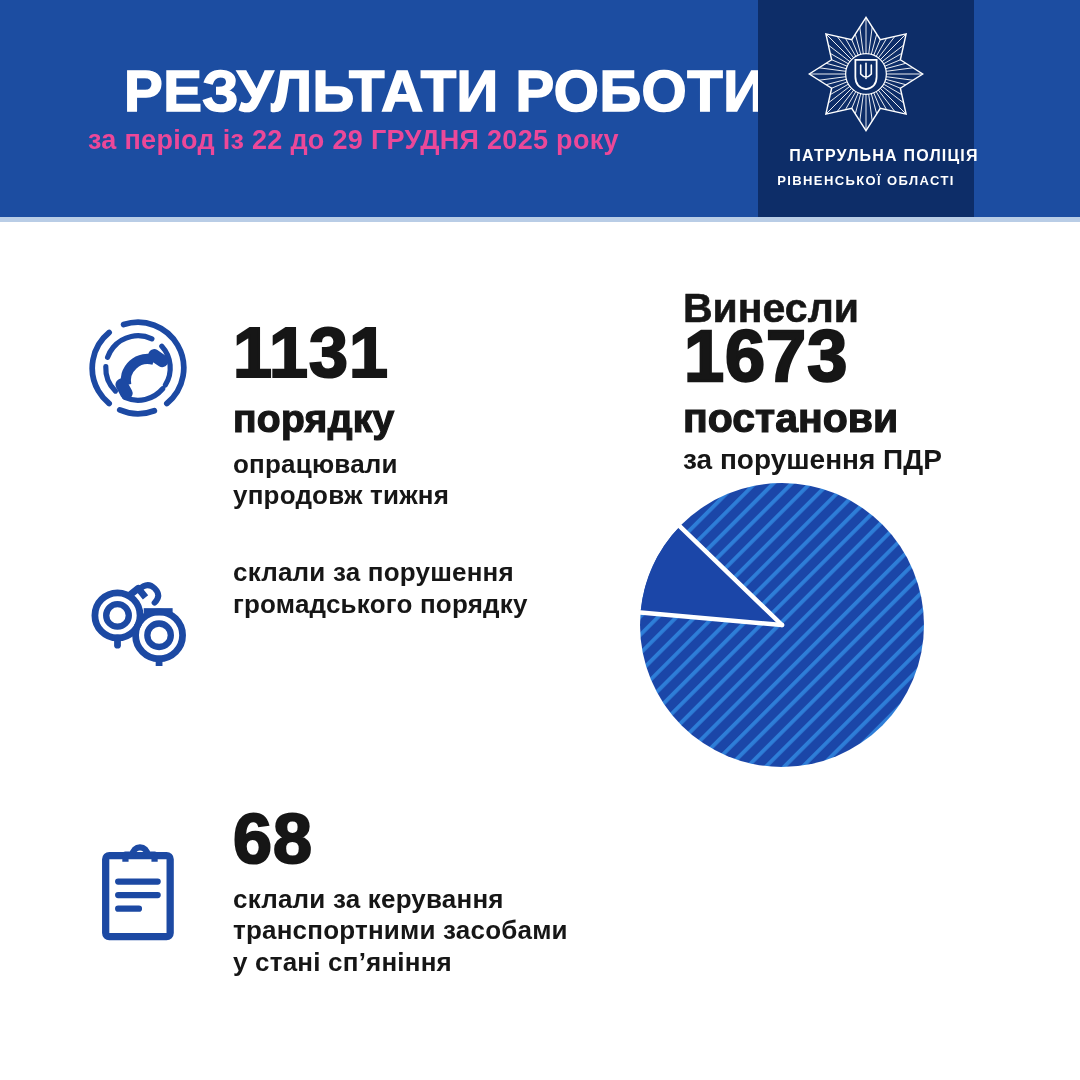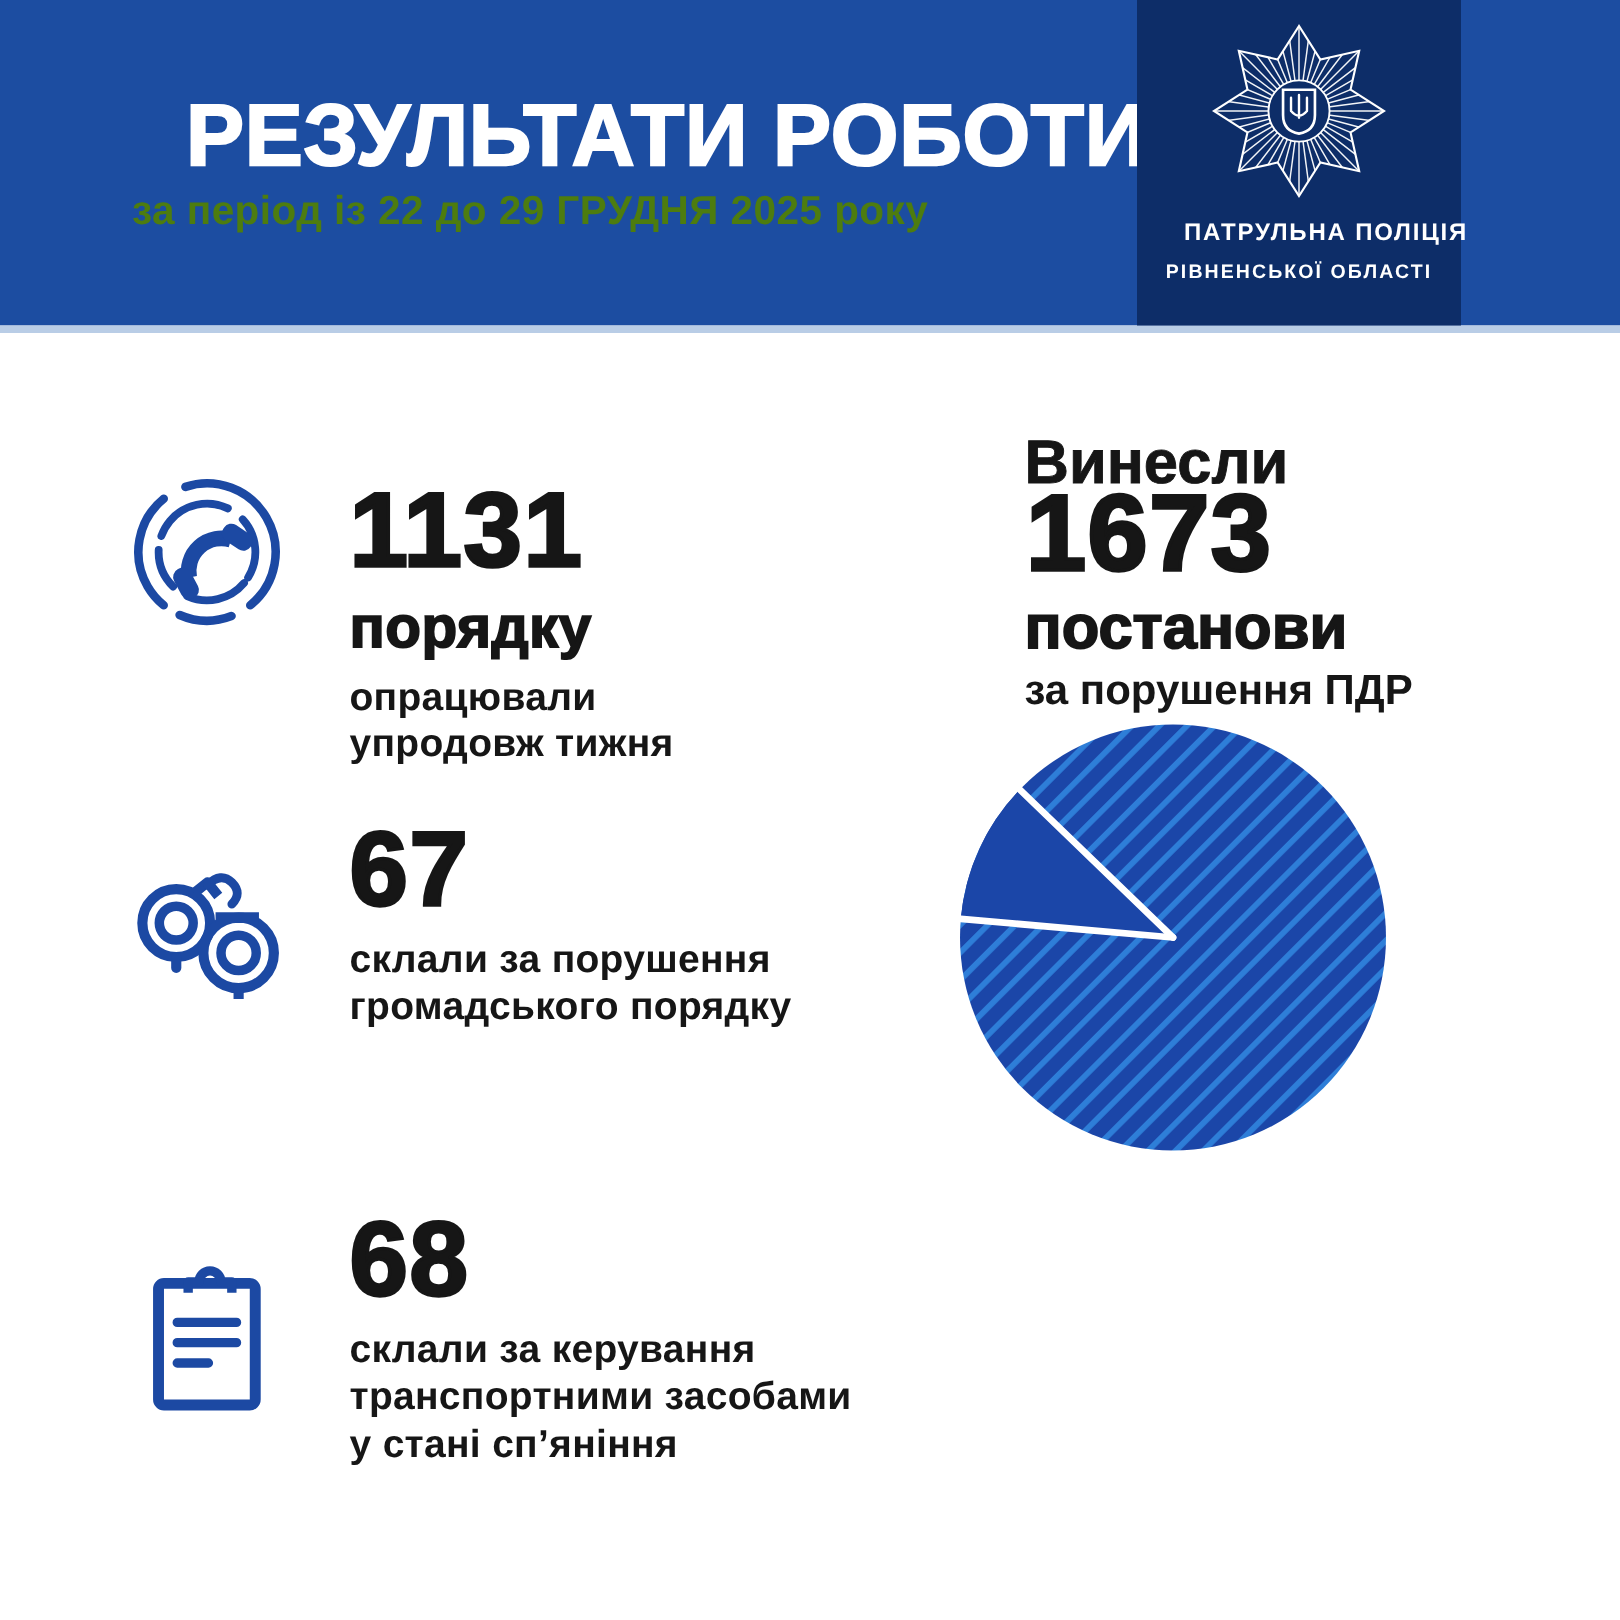--- a/index.html
+++ b/index.html
@@ -23,21 +23,21 @@
   .header-title{
     left:86px;top:62px;
     color:#ffffff;font-size:58px;font-weight:700;
     letter-spacing:0.5px;line-height:1;
     -webkit-text-stroke:1.6px #ffffff;
     white-space:nowrap;
     margin-left:38px;
   }
   .header-subtitle{
     left:88px;top:126px;
-    color:#4d7c0f;font-size:27px;font-weight:700;
+    color:#ec4899;font-size:27px;font-weight:700;
     letter-spacing:0.3px;line-height:1.1;white-space:nowrap;
   }
 
   
   .badge-box{
     left:758px;top:0;width:216px;height:217px;
     background:var(--badge-bg,#0d2d68);
   }
   .badge-star{left:46px;top:12px;width:124px;height:124px;}
   .badge-line{left:0;width:216px;text-align:center;color:#ffffff;font-weight:700;white-space:nowrap;}
@@ -186,21 +186,20 @@
     <path d="M39,73 v8" stroke-linecap="round"></path>
     <path d="M52,26 l10,-8 8,10" stroke-linejoin="round"></path>
     <circle cx="85" cy="70" r="26"></circle>
     <circle cx="85" cy="70" r="13" stroke-width="7"></circle>
     <path d="M85,96 v8" stroke-linecap="round"></path>
     <path d="M68,44 h32" stroke-width="8"></path>
     <path d="M62,20 q10,-10 18,-2 q8,8 0,16" stroke-width="6.5" stroke-linecap="round"></path>
   </g>
 </svg>
 <div class="abs stat-text" style="left:233px;top:546px">
-  <div class="stat-value">67</div>
   <div class="stat-desc">склали за порушення
 громадського порядку</div>
 </div>
 
 <svg class="abs icon-svg" style="left:98px;top:840px;width:84px;height:104px" viewBox="0 0 80 100">
   <g fill="none" stroke="var(--icon-blue,#1c49a3)">
     <rect x="7" y="15" width="62" height="78" rx="3.5" stroke-width="7"></rect>
     <path d="M26,21 v-7 h7 a7,7 0 0 1 14,0 h7 v7" stroke-width="6" stroke-linejoin="round"></path>
     <path d="M19,40 h38 M19,53 h38 M19,66 h20" stroke-width="6" stroke-linecap="round"></path>
   </g>

